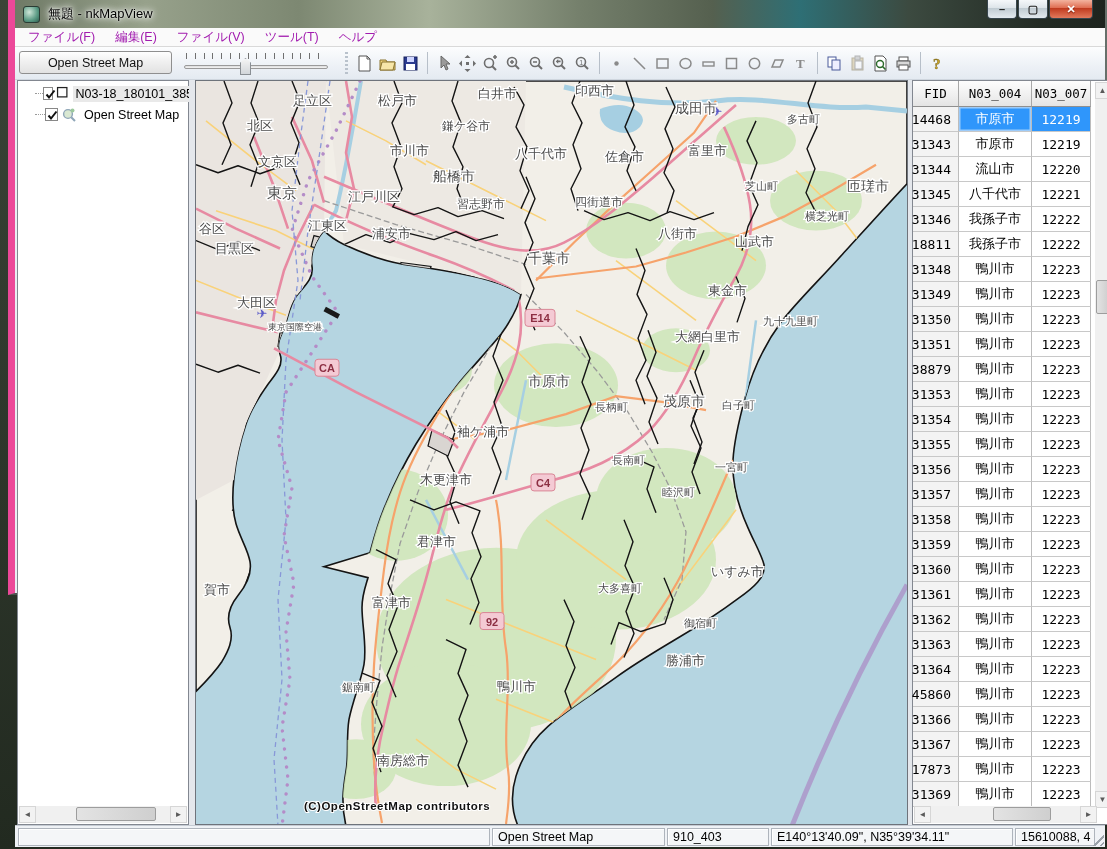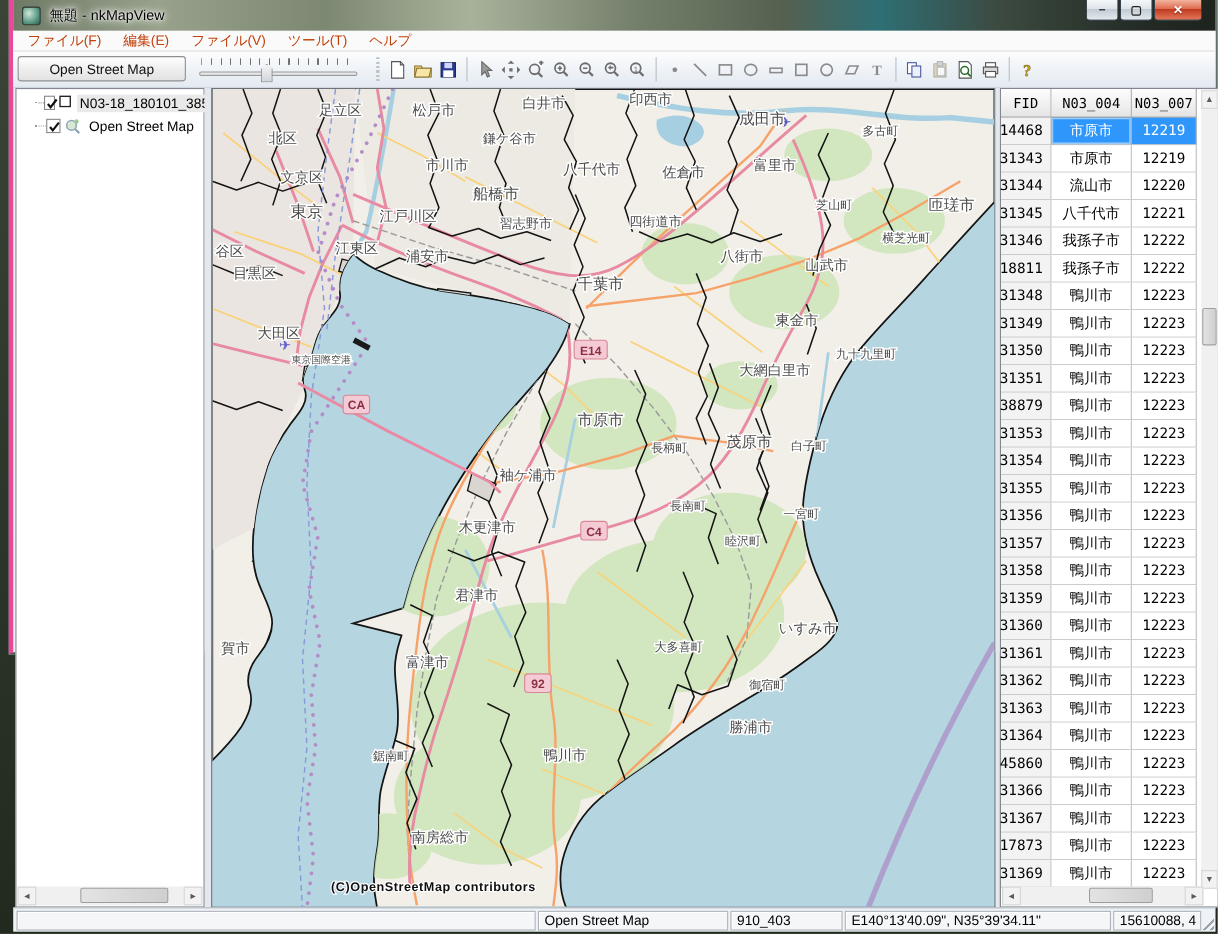--- a/index.html
+++ b/index.html
@@ -1,36 +1,36 @@
 <!DOCTYPE html>
 <html><head>
 <meta charset="utf-8">
 <style>
   * { margin:0; padding:0; box-sizing:border-box; }
   html,body { width:1107px; height:849px; overflow:hidden; font-family:"Liberation Sans",sans-serif; }
   body { position:relative; background:linear-gradient(180deg,#3a4437,#222a20); }
 
   
   .win { position:absolute; left:8px; top:0; width:1099px; height:595px;
-         background:#E9EDF2; border-left:4px solid #ec4899; border-right:2px solid #66706a;
+         background:#E9EDF2; border-left:7px solid #ec4899; border-right:2px solid #66706a;
          border-bottom:2px solid #4a544e; }
   .titlebar { position:absolute; left:0; top:0; width:100%; height:28px;
      background:linear-gradient(90deg,#6f7a66 0%,#97a18b 12%,#7d8872 26%,#a8b29b 38%,#747f6b 52%,#55604f 64%,#2e6f75 72%,#3c4a40 82%,#232b24 94%,#1d241e 100%);
      display:flex; align-items:center; }
   .app-ico { width:17px; height:17px; margin-left:8px; border-radius:3px;
      background:radial-gradient(circle at 35% 35%,#cfe6d8,#5a9a84 60%,#2e5f50); border:1px solid #2a3c34; }
   .title-text { margin-left:8px; font-size:13px; color:#000; text-shadow:0 0 6px #fff,0 0 10px #fff,0 0 2px #fff; }
   .winbtns { position:absolute; right:12px; top:0; display:flex; }
   .wbtn { width:30px; height:19px; border:1px solid #38464e; border-top:none; border-radius:0 0 4px 4px;
      background:linear-gradient(#f5f8fa,#dde4e9 45%,#c0cbd2 46%,#e3eaef); color:#222;
      display:flex; align-items:center; justify-content:center; font-size:11px; font-weight:bold; margin-left:1px; }
   .wbtn.close { width:44px; background:linear-gradient(#f3b39e,#de6b4f 45%,#bf3a1e 46%,#e2795c); color:#fff; text-shadow:0 1px 1px #7c1d09; }
 
   .menubar { position:absolute; left:0; top:28px; width:100%; height:19px; background:#FAFAFA; border-bottom:1px solid #d9d9d9; display:flex; align-items:center; }
-  .menu-item { font-size:12.5px; color:#c2410c; padding:2px 9px; margin-left:2px; }
+  .menu-item { font-size:12.5px; color:#a21caf; padding:2px 9px; margin-left:2px; }
   .menu-item:first-child { margin-left:4px; }
 
   
   .toolbar { position:absolute; left:0; top:47px; width:100%; height:33px;
      background:linear-gradient(#FCFDFE,#EDF1F6 60%,#E4EAF1); border-bottom:1px solid #cfd6de; display:flex; align-items:center; }
   .osm-btn { position:absolute; left:4px; top:4px; width:153px; height:23px; border:1px solid #8f8f8f; border-radius:3px;
      background:linear-gradient(#fefefe,#efefef 50%,#e2e2e2); font-size:12.5px; color:#111;
      display:flex; align-items:center; justify-content:center; }
   .zoomslider { position:absolute; left:163px; top:3px; width:156px; height:26px; }
   .zs-ticks { position:absolute; left:8px; right:8px; top:3px; height:6px;

